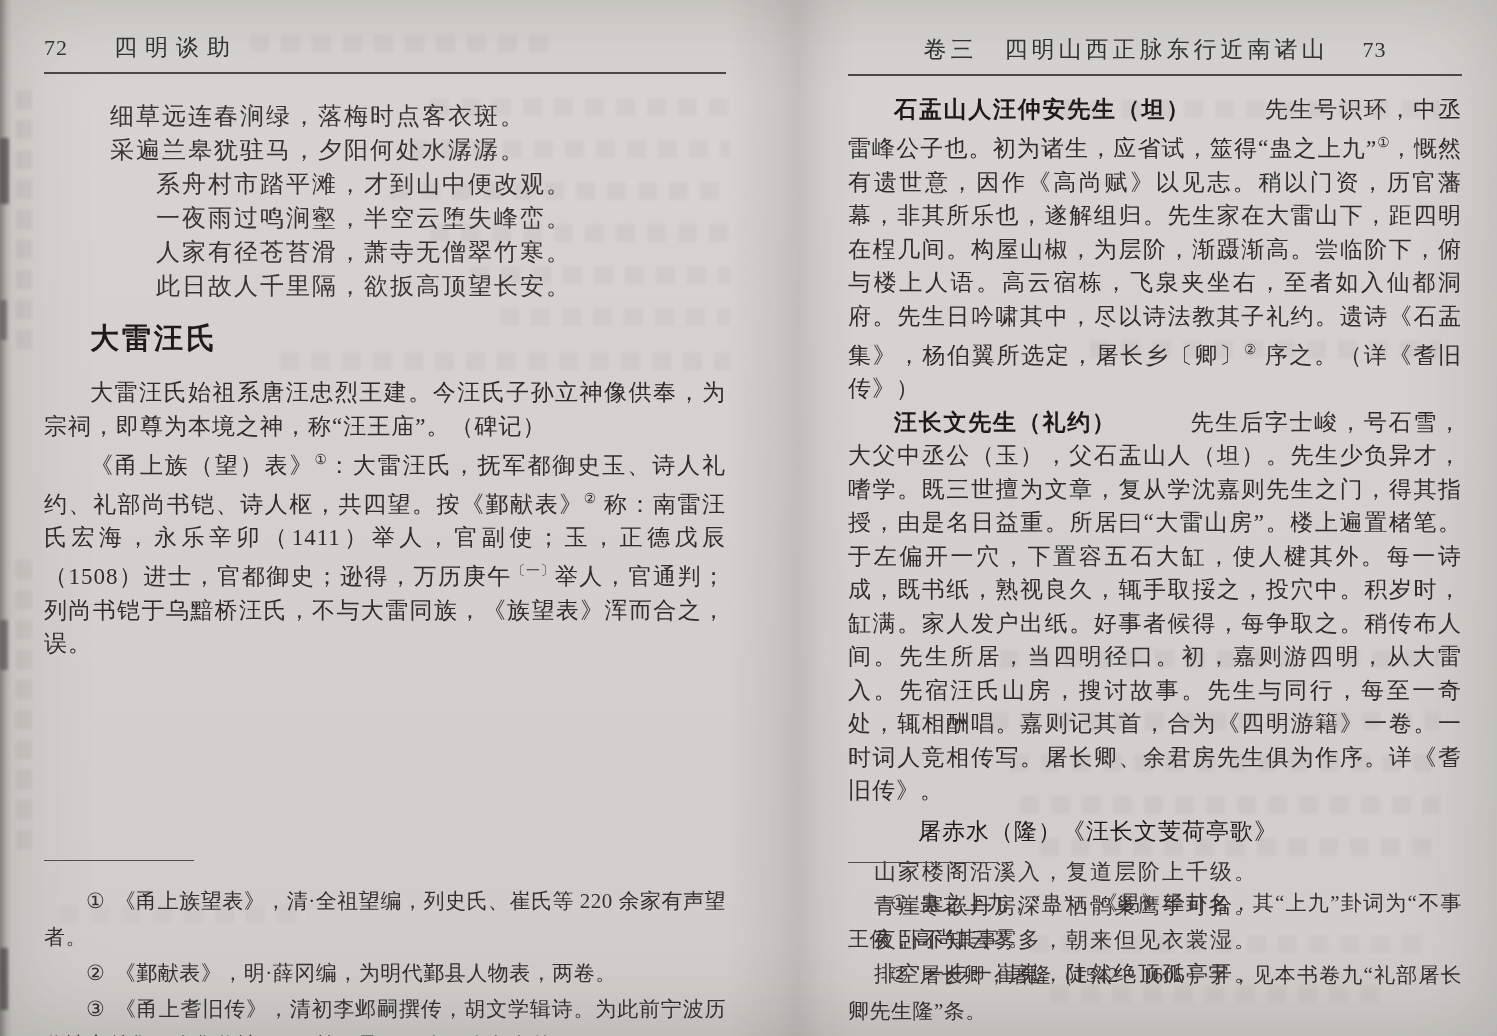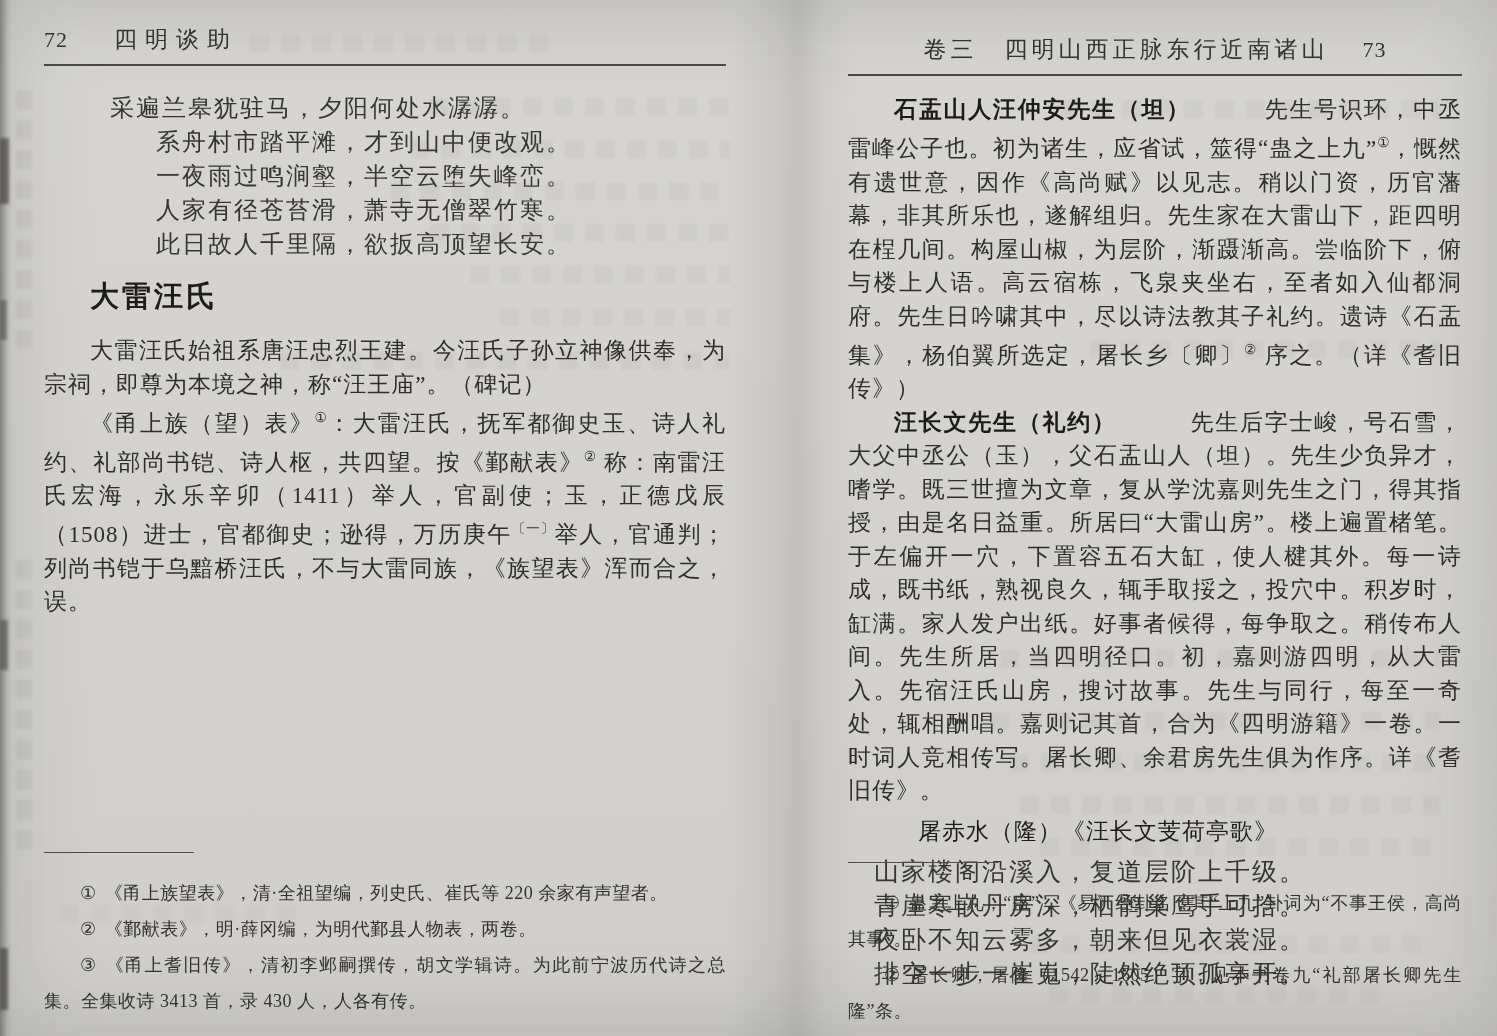--- a/index.html
+++ b/index.html
@@ -4,21 +4,21 @@
 <style>
   html,body{margin:0;padding:0;}
   body{
     width:1497px;height:1036px;overflow:hidden;
     font-family:"Liberation Serif","DejaVu Serif",serif;
     background:#c9c8c4;
     position:relative;
   }
   .spread{position:absolute;inset:0;background:linear-gradient(180deg,#d6d5d1 0%,#d3d2ce 50%,#cfcecA 100%);}
   .page{position:absolute;top:0;bottom:0;box-sizing:border-box;color:#2d2c2a;}
-  .page-left{left:0;width:766px;padding:24px 40px 0 44px;}
+  .page-left{left:0;width:766px;padding:24px 40px 0 44px;margin-top:8px;}
   .page-right{left:766px;width:731px;padding:34px 35px 0 82px;}
 
   .hdr{display:flex;align-items:baseline;font-size:23px;color:#333;}
   .hdr .pagenum{font-size:22px;letter-spacing:1px;}
   .page-left .hdr .title{margin-left:46px;letter-spacing:8px;}
   .page-right .hdr{justify-content:center;}
   .page-right .hdr .title{letter-spacing:4px;margin-right:34px;}
   .hdr-rule{border-bottom:2px solid #4a4947;margin-top:9px;}
 
   .poem{margin-top:25px;font-size:24px;line-height:34px;letter-spacing:2px;color:#363533;}
@@ -31,27 +31,27 @@
   .bodytext{font-size:23px;line-height:33.5px;letter-spacing:1px;
     text-align:justify;text-indent:2em;margin:0;color:#2f2e2c;}
   .bodytext.first{margin-top:17px;}
   .runin{font-weight:700;color:#1c1b19;margin-right:3.2em;}
   sup{font-size:0.6em;vertical-align:super;letter-spacing:0;}
 
   .fnblock{position:absolute;left:44px;right:40px;}
   .page-left .fnblock{top:852px;}
   .page-right .fnblock{left:82px;right:35px;top:862px;}
   .fn-rule{border-bottom:1.5px solid #504f4d;width:150px;margin-bottom:22px;}
-  .fn{font-size:18px;line-height:36px;letter-spacing:0.5px;text-align:justify;
+  .fn{font-size:21px;line-height:36px;letter-spacing:0.5px;text-align:justify;
     text-indent:2em;margin:0;color:#33322f;}
   .fn .marker{margin-right:0.45em;}
 
   .poem2-title{font-size:23px;font-weight:400;letter-spacing:1px;color:#1d1c1a;
     margin:8px 0 0 0;padding-left:70px;}
-  .poem2{font-size:25px;line-height:34px;letter-spacing:2px;color:#363533;margin-top:8px;}
+  .poem2{font-size:22px;line-height:34px;letter-spacing:2px;color:#363533;margin-top:8px;}
   .poem2 .pl{padding-left:26px;}
 
   
   .gutter{position:absolute;left:726px;top:0;bottom:0;width:130px;pointer-events:none;
     background:linear-gradient(90deg,transparent 0%,rgba(95,94,90,.10) 40%,rgba(95,94,90,.16) 55%,rgba(95,94,90,.06) 75%,transparent 100%);}
   .vignette{position:absolute;inset:0;pointer-events:none;
     box-shadow:inset 0 0 90px rgba(70,69,66,.22);}
   .edge-left{position:absolute;left:0;top:0;bottom:0;width:12px;
     background:linear-gradient(90deg,rgba(80,79,75,.55),rgba(120,119,115,.18) 60%,transparent);}
   .blob{position:absolute;background:#2f2e2c;filter:blur(1.5px);}
@@ -68,20 +68,21 @@
 <div class="spread">
 
   <div class="page page-left">
     <div class="hdr">
       <span class="pagenum">72</span>
       <span class="title">四明谈助</span>
     </div>
     <div class="hdr-rule"></div>
 
     <div class="poem">
+      <div class="pl s1">细草远连春涧绿，落梅时点客衣斑。</div>
       <div class="pl s1">采遍兰皋犹驻马，夕阳何处水潺潺。</div>
       <div class="pl s2">系舟村市踏平滩，才到山中便改观。</div>
       <div class="pl s2">一夜雨过鸣涧壑，半空云堕失峰峦。</div>
       <div class="pl s2">人家有径苍苔滑，萧寺无僧翠竹寒。</div>
       <div class="pl s2">此日故人千里隔，欲扳高顶望长安。</div>
     </div>
 
     <div class="sect-head">大雷汪氏</div>
 
     <p class="bodytext first"><span><span>大雷汪氏始祖系唐汪忠烈王建。今汪氏子孙立神像供奉，为宗祠，即尊为本境之神，称“汪王庙”。（碑记）</span></span></p>

